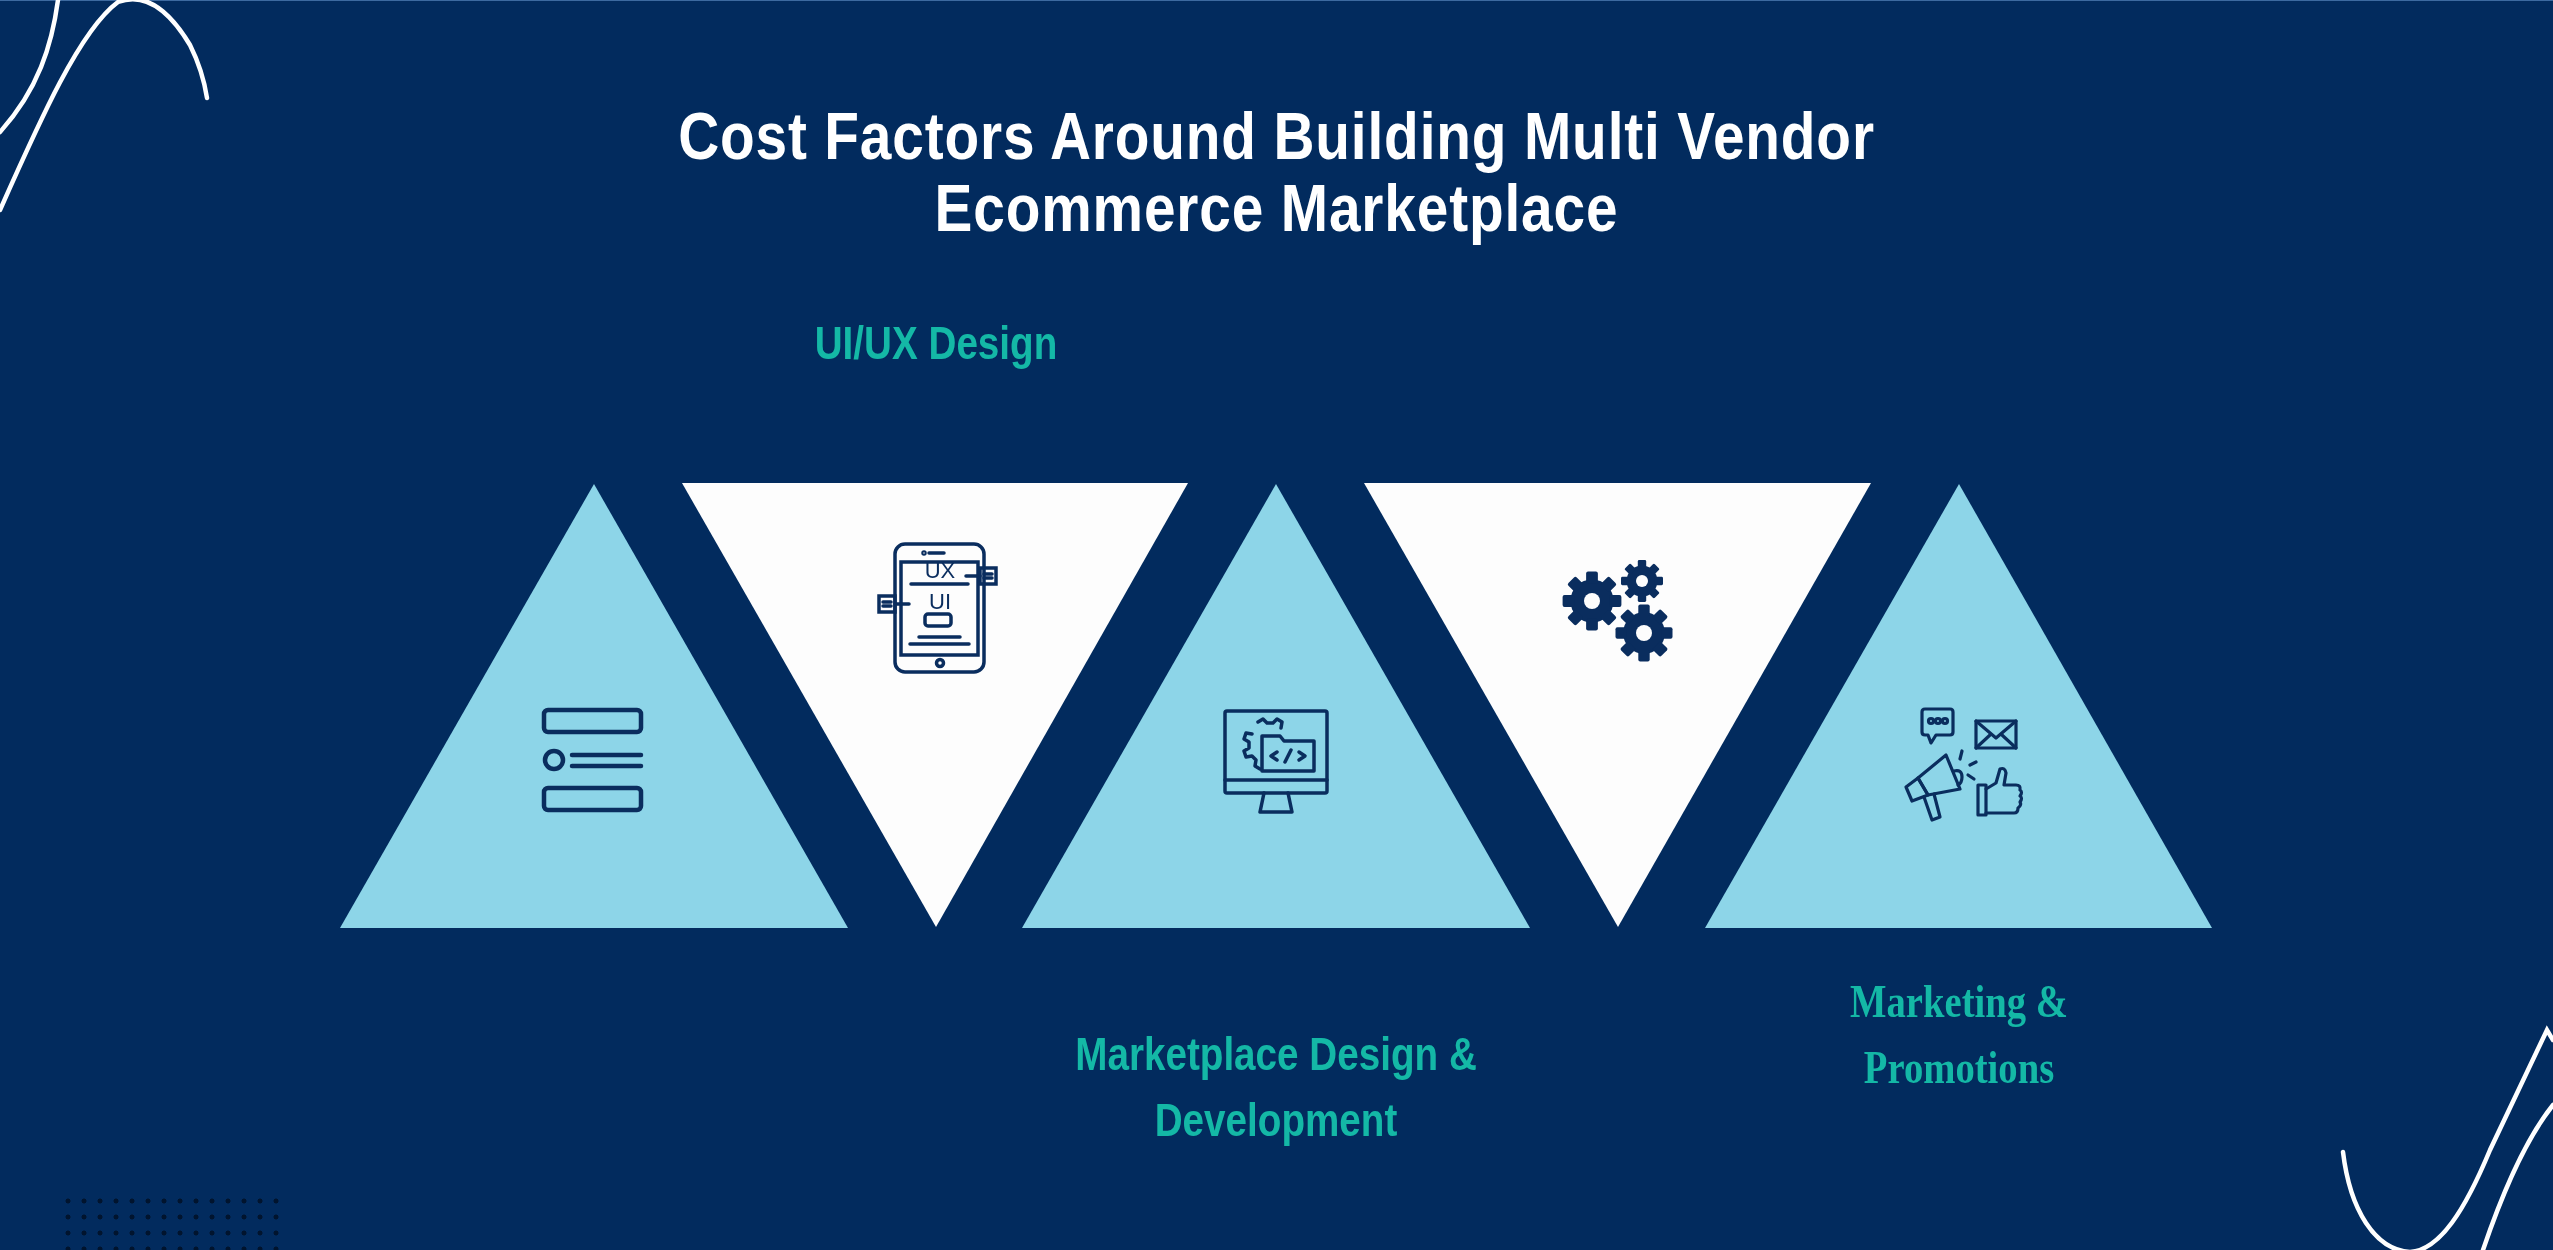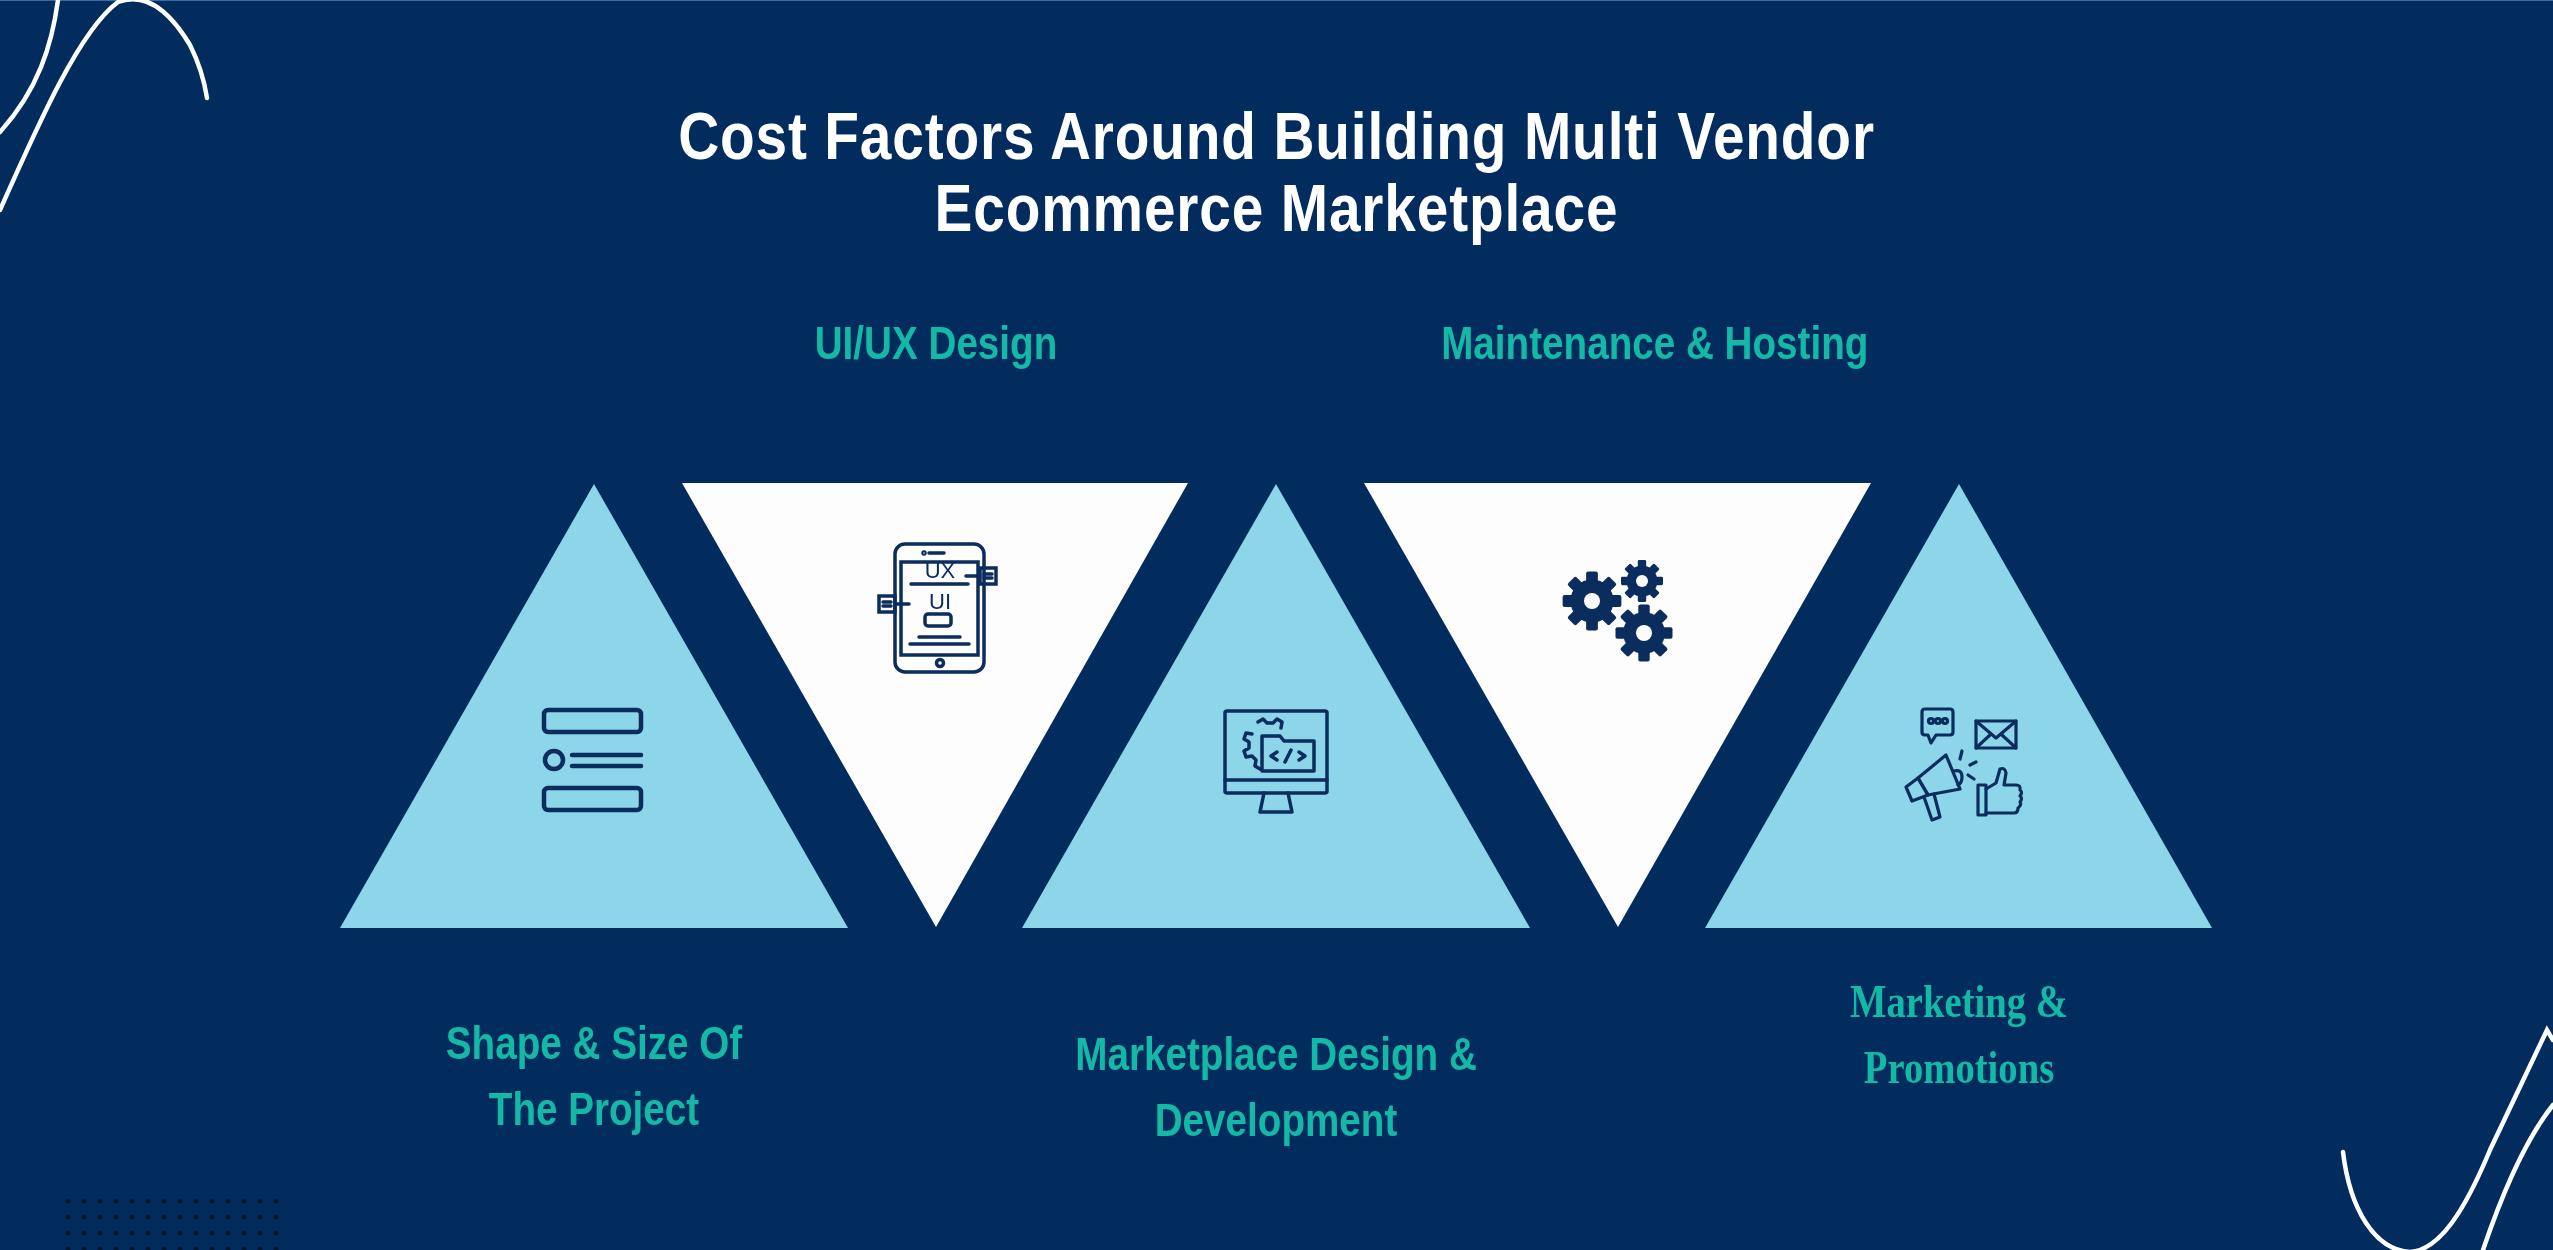--- a/index.html
+++ b/index.html
@@ -176,28 +176,21 @@
 
         <rect x="80" y="80" width="8" height="30"></rect>
         <path d="M 88 84 l 10 -6 l 4 -14 q 5 -2 6 4 l -2 12 l 12 0 q 5 0 4 5 q 3 2 0 6 q 3 2 0 6 q 2 3 -2 6 q 0 5 -4 5 l -28 0"></path>
       </g>
     </svg>
   </div>
 
   <div class="label" style="left:735px; top:310px; width:402px;">
     <span class="line">UI/UX Design</span>
   </div>
-  <div class="label" style="left:1409px; top:310px; width:402px;">
-    <span class="line">Maintenance &amp; Hosting</span>
-  </div>
 
-  <div class="label" style="left:394px; top:1010px; width:400px;">
-    <span class="line">Shape &amp; Size Of</span>
-    <span class="line">The Project</span>
-  </div>
   <div class="label" style="left:1026px; top:1021px; width:500px;">
     <span class="line">Marketplace Design &amp;</span>
     <span class="line">Development</span>
   </div>
   <div class="label" style="left:1759px; top:969px; width:400px;font-family:Liberation Serif, serif;">
     <span class="line">Marketing &amp;</span>
     <span class="line">Promotions</span>
   </div>
 </div>
 

